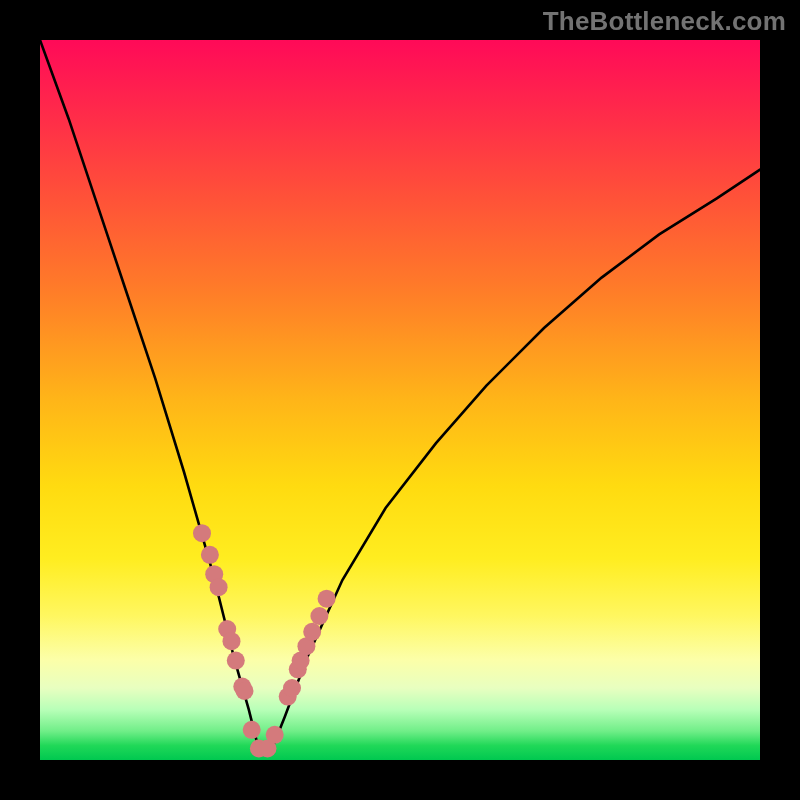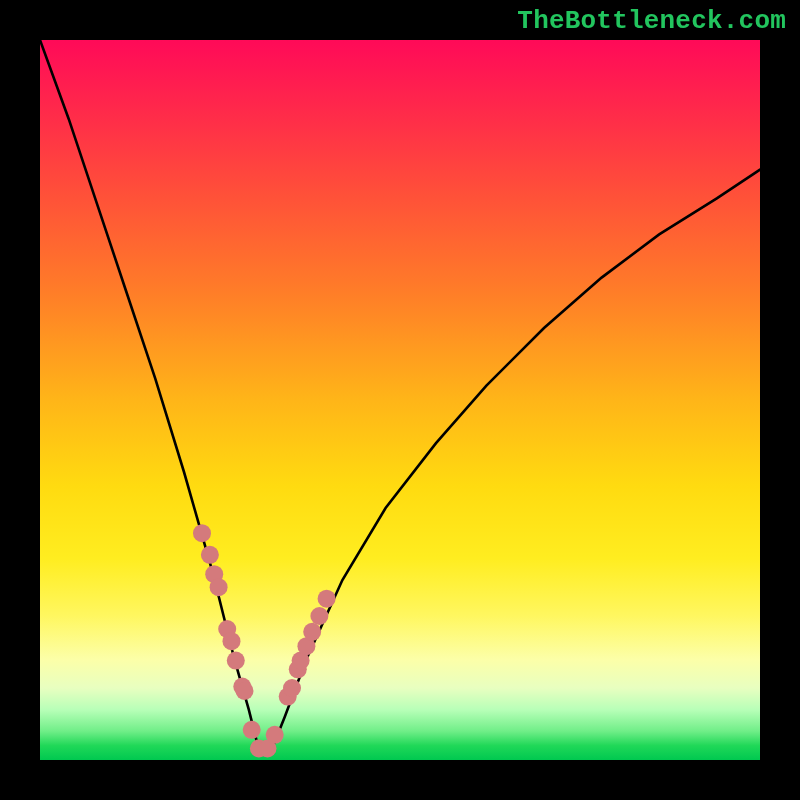--- a/index.html
+++ b/index.html
@@ -39,24 +39,24 @@
       #b8ffb8 93%,
       #70ee88 96%,
       #20d858 98%,
       #00c850 100%
     );
   }
   .watermark {
     position: absolute;
     top: 6px;
     right: 14px;
-    font-family: Liberation Mono, monospace;
+    font-family: Liberation Sans, sans-serif;
     font-size: 26px;
     font-weight: 600;
-    color: #22c55e;
+    color: #737373;
     letter-spacing: 0.2px;
   }
   svg.curve {
     position: absolute;
     left: 0;
     top: 0;
   }
   .dot {
     fill: #d47a7c;
     stroke: none;

